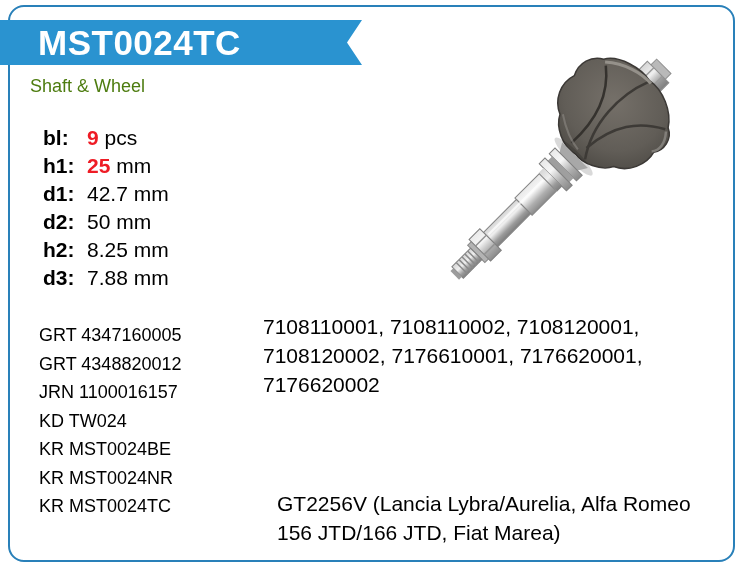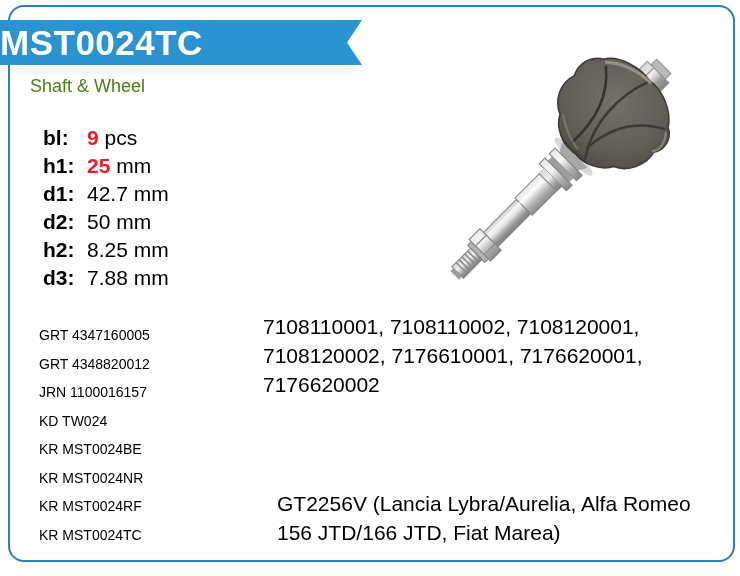--- a/index.html
+++ b/index.html
@@ -24,37 +24,37 @@
   }
   .banner{
     position:absolute;left:0;top:20px;width:362px;height:45px;
     background:var(--banner_bg);
     clip-path:polygon(0 0,100% 0,calc(100% - 15px) 50%,100% 100%,0 100%);
     display:flex;align-items:center;
     z-index:3;
   }
   .banner-title{
     color:#fff;font-size:35px;font-weight:bold;
-    letter-spacing:0.5px;line-height:45px;
+    padding-left:38px;letter-spacing:0.5px;line-height:45px;
   }
   .subtitle{
     position:absolute;left:30px;top:76px;
     font-size:18px;color:#4d7c0f;
   }
   .specs{
     position:absolute;left:43px;top:116px;
   }
   .spec-row{height:28px;line-height:28px;font-size:21px;white-space:nowrap;}
   .spec-label{display:inline-block;width:44px;font-weight:bold;color:#000;margin-top:8px;}
   .spec-value{color:#000;}
   .spec-value.hl{color:var(--highlight);font-weight:bold;}
   .spec-unit{color:#000;}
   .xref-list{
     position:absolute;left:39px;top:321px;
-    font-size:14px;line-height:28.5px;color:#000;
+    font-size:18px;line-height:28.5px;color:#000;
   }
   .oem-block{
     position:absolute;left:263px;top:312px;width:452px;
     font-size:21px;line-height:29px;color:#000;
   }
   .application-block{
     position:absolute;left:277px;top:448px;width:452px;
     font-size:21px;line-height:29px;color:#000;margin-top:41px;
   }
   .product-photo{
@@ -96,21 +96,20 @@
     </div>
   </div>
 
   <div class="xref-list">
     <div class="xref-item">GRT 4347160005</div>
     <div class="xref-item">GRT 4348820012</div>
     <div class="xref-item">JRN 1100016157</div>
     <div class="xref-item">KD TW024</div>
     <div class="xref-item">KR MST0024BE</div>
     <div class="xref-item">KR MST0024NR</div>
-    <div class="xref-item">KR MST0024RF</div>
     <div class="xref-item">KR MST0024TC</div>
   </div>
 
   <div class="oem-block">7108110001, 7108110002, 7108120001, 7108120002, 7176610001, 7176620001, 7176620002</div>
 
   <div class="application-block">GT2256V (Lancia Lybra/Aurelia, Alfa Romeo 156 JTD/166 JTD, Fiat Marea)</div>
 
   <svg class="product-photo" viewBox="0 0 320 270" xmlns="http://www.w3.org/2000/svg" role="img" aria-label="Turbocharger shaft and turbine wheel">
     <defs>
       <linearGradient id="metal" x1="0" y1="0" x2="1" y2="0">

